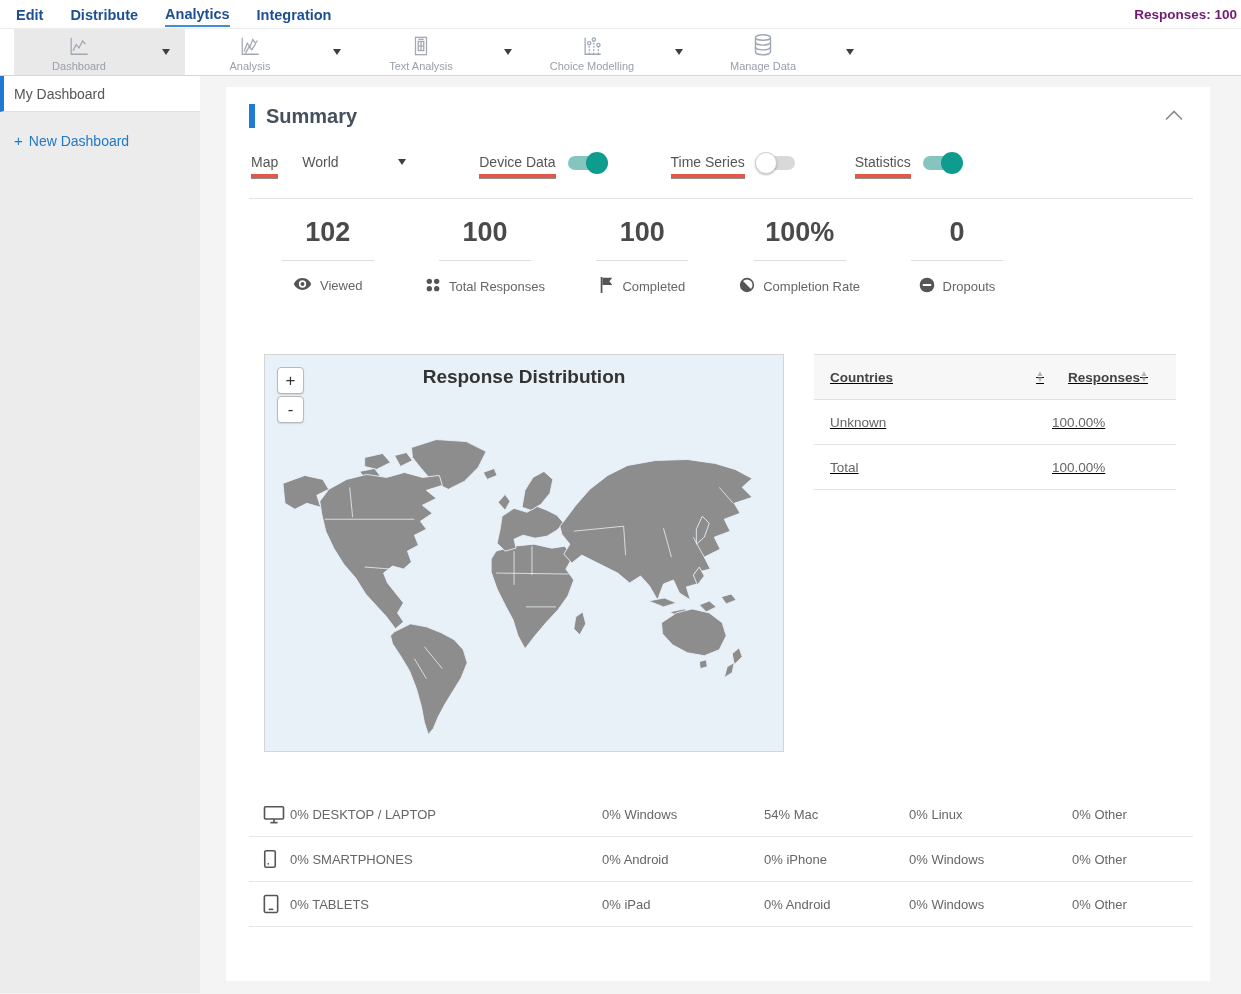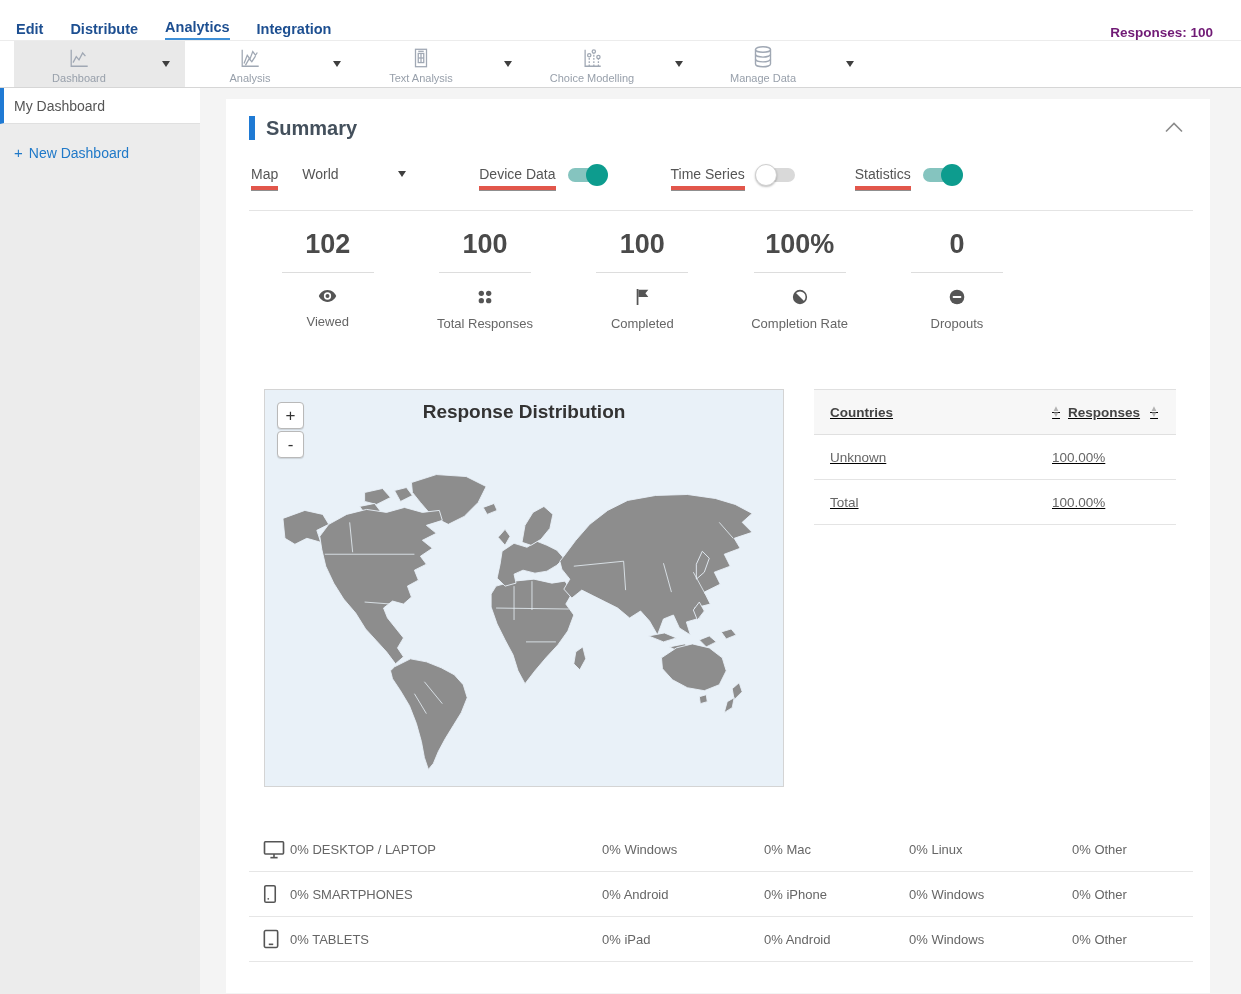--- a/index.html
+++ b/index.html
@@ -1,21 +1,21 @@
 <!DOCTYPE html>
 <html><head>
 <meta charset="utf-8">
 <style>
   * { margin:0; padding:0; box-sizing:border-box; }
   html,body { width:1241px; height:994px; overflow:hidden;
     font-family:"Liberation Sans", sans-serif; background:#f4f4f4; }
 
   
-  .topnav { height:41px; background:#fff; display:flex; align-items:flex-end;
-    padding:0 28px 0 16px; border-bottom:1px solid #ececec; }
+  .topnav { height:29px; background:#fff; display:flex; align-items:center;
+    padding:0 4px 0 16px; border-bottom:1px solid #ececec; }
   .nav-item { color:#1d4f91; font-size:14.5px; font-weight:700; margin-right:27px;
     padding:4px 0 3px; cursor:pointer; }
   .nav-item.active { border-bottom:2px solid #3d8fd8; }
   .nav-right { margin-left:auto; color:#701a75; font-size:13.5px; font-weight:700; }
 
   
   .toolbar { height:47px; background:#fff; border-bottom:1px solid #d6d6d6;
     display:flex; align-items:stretch; padding-left:14px; }
   .tb-unit { width:171px; display:flex; align-items:center; cursor:pointer; }
   .tb-unit.selected { background:#e9e9e9; }
@@ -66,42 +66,42 @@
   .toggle.off .knob { left:-2px; background:#fff; border:1px solid #cfcfcf;
     box-shadow:0 1px 2px rgba(0,0,0,.25); }
   .divider { border-top:1px solid #e4e4e4; margin-top:20px; }
 
   
   .stats { display:grid; grid-template-columns:repeat(6,1fr); margin-top:18px; }
   .stat { text-align:center; }
   .stat-value { font-size:27px; font-weight:700; color:#4a4a4a; }
   .stat-hr { width:92px; border:none; border-top:1px solid #ddd; margin:12px auto 16px; }
   .stat-foot { display:flex; align-items:center; justify-content:center; gap:8px;
-    color:#666; font-size:13px;flex-direction:column; }
+    color:#666; font-size:13px; }
 
   
   .viz-row { display:flex; margin-top:58px; }
   .map-box { position:relative; width:520px; height:398px; margin-left:15px;
     background:#e9f1f8; border:1px solid #d4d4d4; flex-shrink:0; }
   .map-title { text-align:center; font-size:19px; font-weight:700; color:#333;
     margin-top:11px; }
   .zoom-ctrl { position:absolute; top:12px; left:12px; z-index:2; }
   .zoom-btn { width:27px; height:27px; background:#fff; border:1px solid #b9b9b9;
     border-radius:4px; font-size:17px; color:#333; display:flex; align-items:center;
     justify-content:center; margin-bottom:2px; box-shadow:0 1px 1px rgba(0,0,0,.12);
     cursor:pointer; }
   .map-svg { position:absolute; bottom:4px; left:0; width:518px; height:330px; }
 
   .ctable { margin-left:30px; width:362px; font-size:13.5px;text-decoration:underline; }
   .ct-head { display:flex; align-items:center; background:#f7f7f7; height:46px;
     border-top:1px solid #e0e0e0; border-bottom:1px solid #e0e0e0;
     padding:0 10px 0 16px; font-weight:700; color:#444; }
   .ct-col1 { flex:1; display:flex; align-items:center; justify-content:space-between; }
-  .ct-col2 { width:98px; display:flex; align-items:center; justify-content:space-between;
-    }
+  .ct-col2 { width:98px; display:flex; align-items:center; 
+    margin-left:16px; }
   .sort { display:flex; flex-direction:column; color:#b3b3b3; font-size:8px;
     line-height:6px; margin-right:8px; cursor:pointer; }
   .ct-row { display:flex; align-items:center; height:45px; border-bottom:1px solid #e4e4e4;
     padding:0 10px 0 16px; color:#666; }
   .ct-c1 { flex:1; }
   .ct-c2 { width:114px; }
 
   
   .dtable { margin-top:40px; font-size:13px; color:#666; }
   .d-row { display:grid; grid-template-columns:41px 312px 162px 145px 163px 1fr;
@@ -392,21 +392,21 @@
           <div class="d-row">
             <span class="d-icon">
               <svg width="22" height="19" viewBox="0 0 24 21">
                   <rect x="1.5" y="2" width="21" height="13.5" rx="1"></rect>
                   <line x1="8" y1="19.5" x2="16" y2="19.5"></line>
                   <line x1="12" y1="15.5" x2="12" y2="19"></line>
                 </svg>
             </span>
             <span>0% DESKTOP / LAPTOP</span>
             <span>0% Windows</span>
-            <span>0% Mac</span>
+            <span>54% Mac</span>
             <span>0% Linux</span>
             <span>0% Other</span>
           </div>
           <div class="d-row">
             <span class="d-icon">
               <svg width="14" height="20" viewBox="0 0 16 22">
                   <rect x="2" y="1.5" width="12" height="19" rx="1.5"></rect>
                   <circle cx="6" cy="16.5" r="1" fill="#555" stroke="none"></circle>
                 </svg>
             </span>

